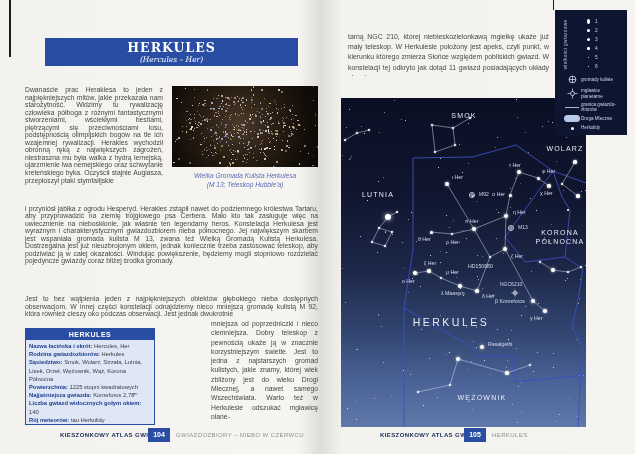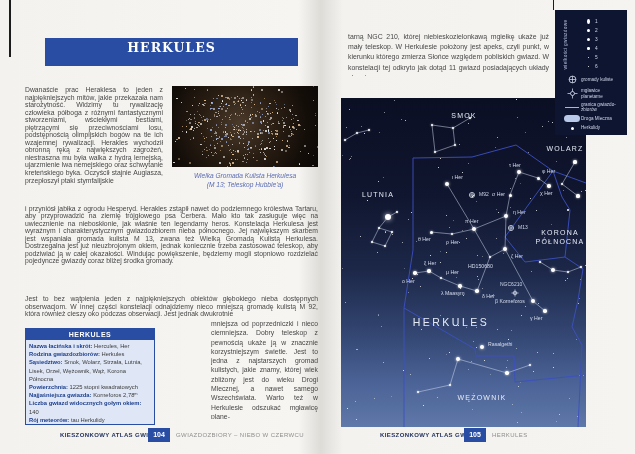--- a/index.html
+++ b/index.html
@@ -64,20 +64,21 @@
   .rad-icon { width:3px; height:3px; border-radius:50%; background:#fff; display:inline-block; }
 </style>
 </head>
 <body>
 
 <div class="artifact" style="left:9px; top:0; width:2px; height:57px;"></div>
 <div class="artifact" style="left:553px; top:0; width:1px; height:10px;"></div>
 
 <div class="banner">
   <div class="banner-title">HERKULES</div>
+  <div class="banner-sub">(Hercules – Her)</div>
 </div>
 
 <div id="intro-col" class="body-text">Dwanaście prac Heraklesa to jeden z najpiękniejszych mitów, jakie przekazała nam starożytność. Widzimy tu rywalizację człowieka półboga z różnymi fantastycznymi stworzeniami, wściekłymi bestiami, piętrzącymi się przeciwnościami losu, podstępnością olimpijskich bogów na tle ich wzajemnej rywalizacji. Herakles wychodził obronną ręką z największych zagrożeń, niestraszna mu była walka z hydrą lernejską, ujarzmienie lwa nemejskiego oraz schwytanie kreteńskiego byka. Oczyścił stajnie Augiasza, przepłoszył ptaki stymfalijskie</div>
 
 <div id="m13-photo">
     <span class="photo-star" style="left: 41.5px; top: 27.8px; width: 1.8px; height: 1.8px; opacity: 0.55; background: rgb(255, 217, 168);"></span>
     <span class="photo-star" style="left: 44.1px; top: 38.2px; width: 1.4px; height: 1.4px; opacity: 0.71; background: rgb(169, 195, 255);"></span>
     <span class="photo-star" style="left: 70px; top: 74.5px; width: 1.6px; height: 1.6px; opacity: 0.56; background: rgb(255, 255, 255);"></span>
     <span class="photo-star" style="left: 24.4px; top: 40.9px; width: 1.4px; height: 1.4px; opacity: 0.71; background: rgb(255, 255, 255);"></span>
     <span class="photo-star" style="left: 75px; top: 35.8px; width: 1.4px; height: 1.4px; opacity: 0.6; background: rgb(255, 255, 255);"></span>

